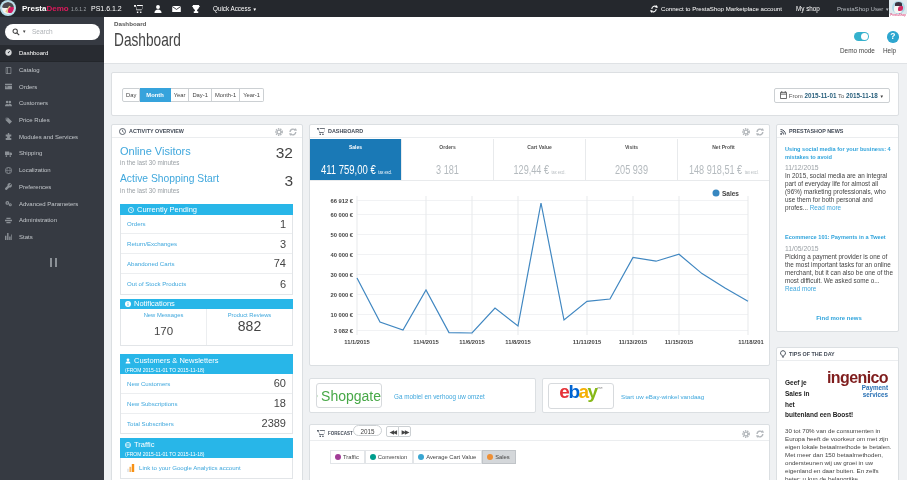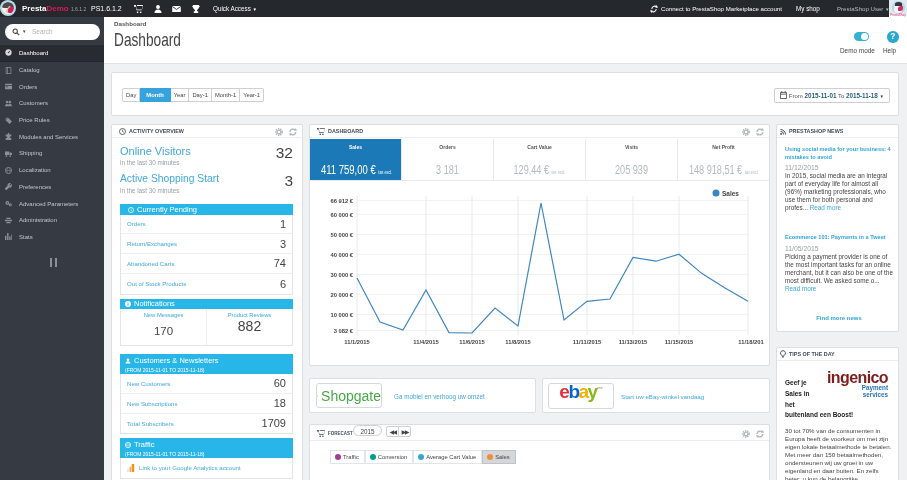--- a/index.html
+++ b/index.html
@@ -259,21 +259,21 @@
     <div class="row">
         <span class="lbl">New Customers</span>
         <span class="val">60</span>
       </div>
     <div class="row">
         <span class="lbl">New Subscriptions</span>
         <span class="val">18</span>
       </div>
     <div class="row">
         <span class="lbl">Total Subscribers</span>
-        <span class="val">1709</span>
+        <span class="val">2389</span>
       </div>
   </div>
   <div class="bluebar" style="top:313px; height:20px; padding-top:1.5px;"><svg class="hicon" width="6" height="6" viewBox="0 0 10 10">
         <circle cx="5" cy="5" r="4.5" fill="none" stroke="#fff" stroke-width="1.1"></circle>
         <path stroke="#fff" stroke-width="0.8" fill="none" d="M0.5 5h9M5 .5c-3 2.5-3 6.5 0 9 3-2.5 3-6.5 0-9z"></path>
       </svg>Traffic<br><span style="font-size:5px;">(FROM 2015-11-01 TO 2015-11-18)</span></div>
   <div class="tbl" style="top:333px;">
     <div class="row" style="justify-content:flex-start;">
         <svg style="margin-right:4px;" width="8" height="8" viewBox="0 0 10 10">
           <path fill="#f79114" d="M6 0h3v10H6z"></path>

